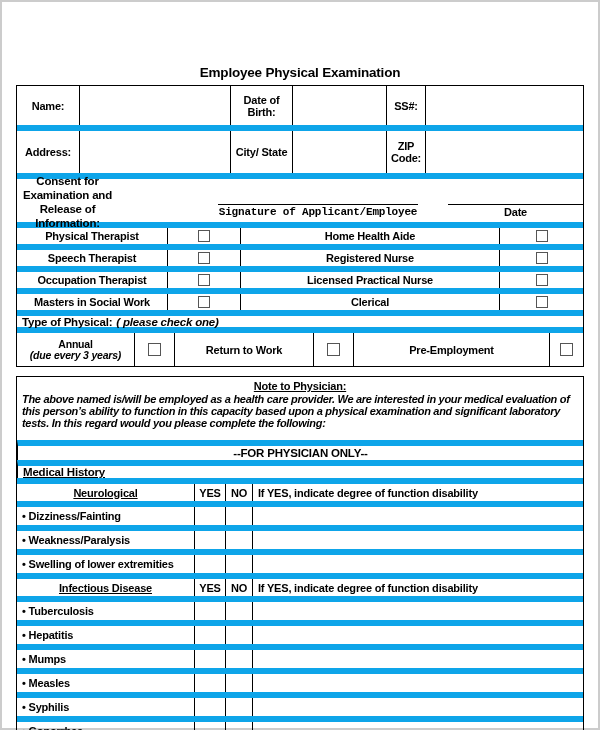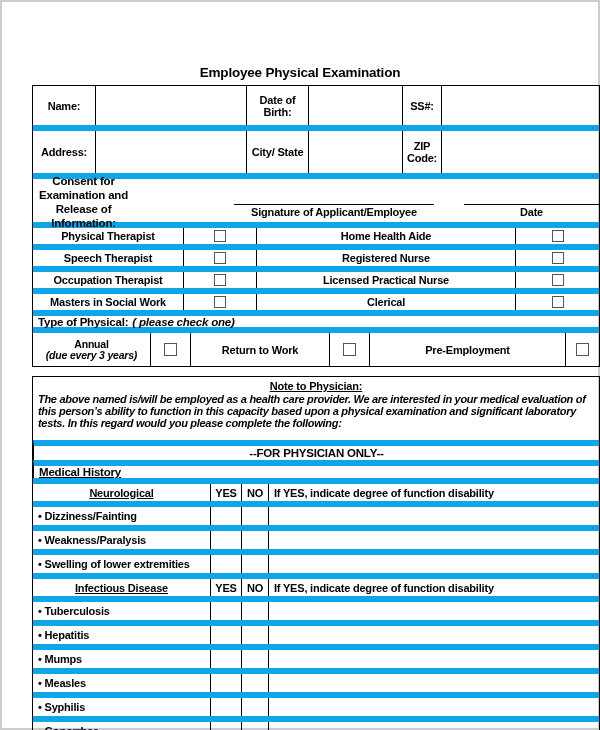--- a/index.html
+++ b/index.html
@@ -6,21 +6,21 @@
   .screen{
     width:600px;height:730px;box-sizing:border-box;
     border:2px solid #ccc;background:#fff;position:relative;
     font-family:"Liberation Sans",sans-serif;font-weight:bold;color:#000;
     letter-spacing:-0.2px;
   }
   .title{
     margin-top:62px;text-align:center;font-size:13.5px;line-height:18px;
   }
   .t{
-    width:568px;margin-left:30px;box-sizing:border-box;
+    width:568px;margin-left:14px;box-sizing:border-box;
     border:1.5px solid #000;
   }
   .t1{margin-top:3px;}
   .t2{margin-top:9px;}
   .t > div + div{border-top:6px solid #0ea5e9;}
   .row{display:flex;align-items:stretch;}
   .cell{
     box-sizing:border-box;display:flex;align-items:center;justify-content:center;
     text-align:center;font-size:11px;line-height:12px;
   }
@@ -35,21 +35,21 @@
     background:#fff;display:inline-block;
   }
   .cb-big{width:13px;height:13px;}
   
   .consent{flex-direction:row;justify-content:flex-start;padding-top:3px;}
   .consent-heading{font-size:11.5px;line-height:14px;}
   .sig-row{display:flex;width:100%;margin-top:9px;padding-left:100px;box-sizing:border-box;}
   .sig-block{display:flex;flex-direction:column;align-items:center;}
   .sig-line{border-bottom:1.5px solid #000;height:10px;width:100%;}
   .sig-label{font-size:11px;line-height:13px;margin-top:1px;}
-  .w200{width:200px;} .w135{width:135px;margin-left:30px;}
+  .w200{width:200px;font-family:Liberation Mono, monospace;} .w135{width:135px;margin-left:30px;}
   .underline{text-decoration:underline;}
   .italic{font-style:italic;}
   
   .note-cell{flex-direction:column;justify-content:flex-start;padding:3px 5px 0 5px;}
   .note-heading{font-size:11px;line-height:13px;text-decoration:underline;}
   .note-body{font-size:11px;line-height:12px;text-align:left;width:100%;letter-spacing:-0.3px;font-style:italic;}
   .banner{font-size:11.5px;}
   .mh-heading{font-size:11.5px;}
   .bullet::before{content:"\2022\00a0";}
   

